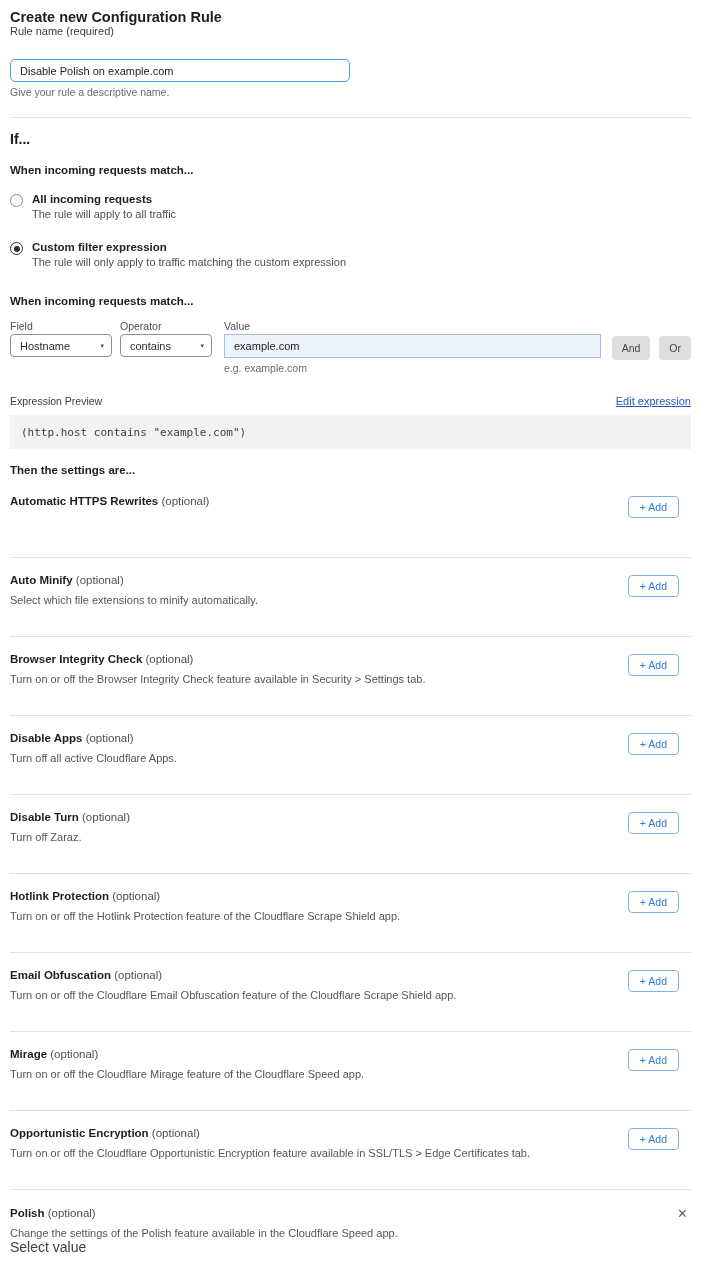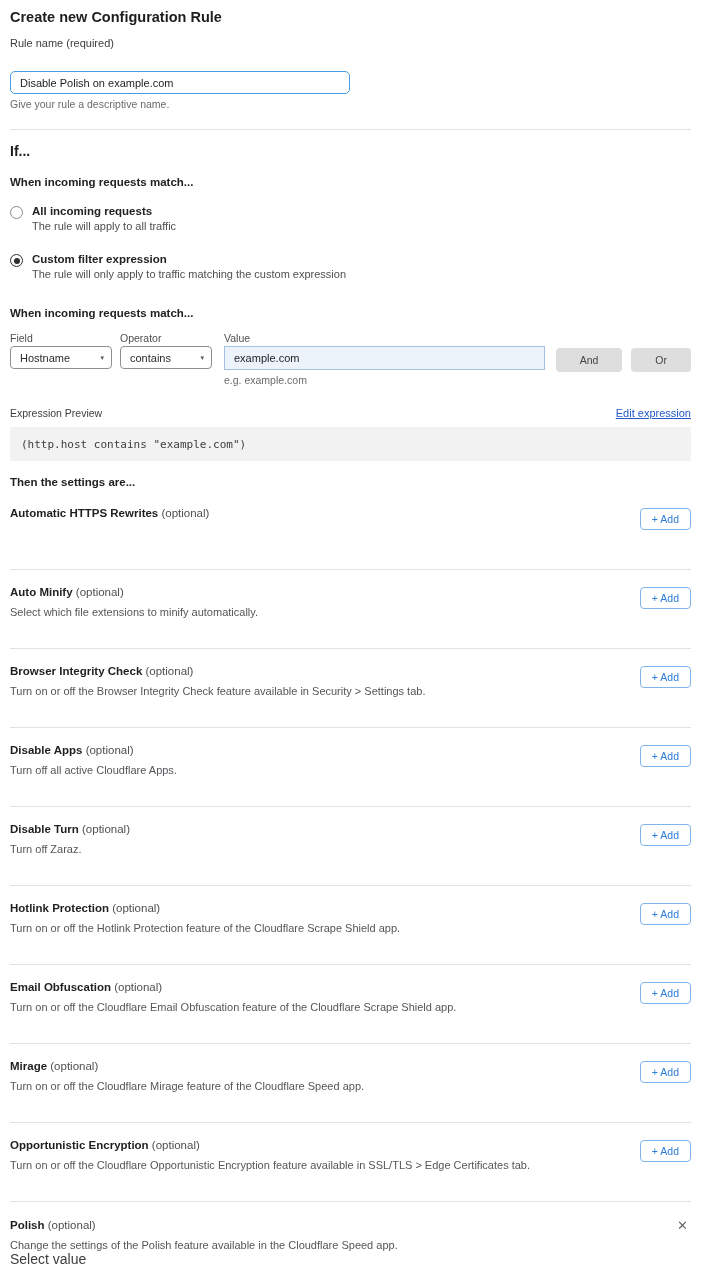--- a/index.html
+++ b/index.html
@@ -6,21 +6,21 @@
   html, body { background: #ffffff; }
   body {
     width: 705px; min-height: 1272px;
     font-family: "Liberation Sans", sans-serif;
     color: #222; -webkit-font-smoothing: antialiased;
   }
   .page { padding: 9px 14px 24px 10px; }
 
   h1.page-title { font-size: 14.5px; font-weight: bold; color: #1d1d1d; }
 
-  .field-label { margin-top: 12px; font-size: 11px; color: #3d3d3d; }
+  .field-label { margin-top: 0; font-size: 11px; color: #3d3d3d; }
   .rule-input {
     margin-top: 22px; width: 340px; height: 23px;
     border: 1.5px solid var(--focus-border, #4d9ae5); border-radius: 5px;
     padding: 0 9px; font-size: 11px; color: #1d1d1d;
     font-family: "Liberation Sans", sans-serif; outline: none; background: #fff;
   }
   .helper { margin-top: 4px; font-size: 10.5px; color: #6b6b6b; }
 
   .divider { border: none; border-top: 1px solid var(--divider, #e2e2e2); margin-top: 19px; }
 
@@ -54,21 +54,21 @@
   .caret { font-size: 7px; color: #555; line-height: 1; }
   .value-input {
     width: 100%; height: 24px;
     background: var(--value-input-bg, #edf3fb);
     border: 1px solid var(--value-input-border, #a3c0de); border-radius: 0;
     padding: 0 9px; font-size: 11px; font-weight: 500; color: #1d1d1d;
     font-family: "Liberation Sans", sans-serif; outline: none;
   }
   .andor { display: flex; margin-left: 11px; margin-top: 16px; }
   .gray-btn {
-    height: 24px; padding: 0 24px; border: none; border-radius: 4px;
+    height: 24px; padding: 0 10px; border: none; border-radius: 4px;
     background: #dedede; color: #444; font-size: 10.5px; cursor: pointer;
     font-family: "Liberation Sans", sans-serif;
   }
   .gray-btn + .gray-btn { margin-left: 9px; }
 
   .preview-row { margin-top: 21px; display: flex; justify-content: space-between; align-items: baseline; }
   .preview-label { font-size: 10.5px; color: #3d3d3d; }
   .edit-link { font-size: 11px; color: var(--link-blue, #2458c7); text-decoration: underline; cursor: pointer; }
   .code-box {
     margin-top: 8px; height: 34px; background: #f2f2f2;
@@ -81,21 +81,21 @@
   .setting-row {
     position: relative; padding: 16px 0 0; height: 79px;
     border-bottom: 1px solid var(--divider, #e2e2e2);
   }
   .setting-row.first { height: 82px; padding-top: 19px; }
   .s-title { font-size: 11.5px; }
   .s-name { font-weight: bold; color: #1f1f1f; }
   .s-opt { font-weight: normal; color: #4f4f4f; }
   .s-desc { margin-top: 8px; font-size: 11px; color: #55565a; }
   .add-btn {
-    position: absolute; right: 0; top: 17px;
+    position: absolute; right: 12px; top: 17px;
     background: #fff; border: 1px solid #7fb3ec; border-radius: 4px;
     color: var(--accent-blue, #2c7cd8); font-size: 10.5px; padding: 4px 11px;
     cursor: pointer; font-family: "Liberation Sans", sans-serif;
   }
   .setting-row.first .add-btn { top: 20px; }
 
   .expanded-row { position: relative; padding-top: 17px; }
   .close-icon {
     position: absolute; right: 3px; top: 17px; font-size: 13px; color: #666;
     cursor: pointer; line-height: 1; background: none; border: none;

